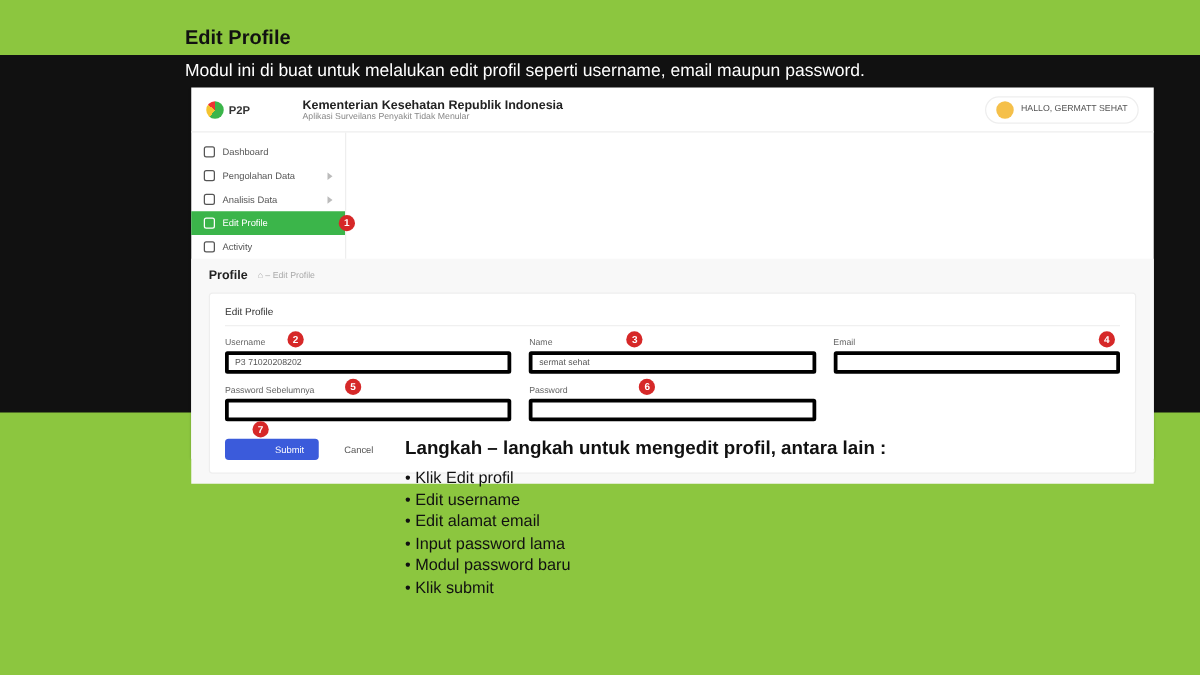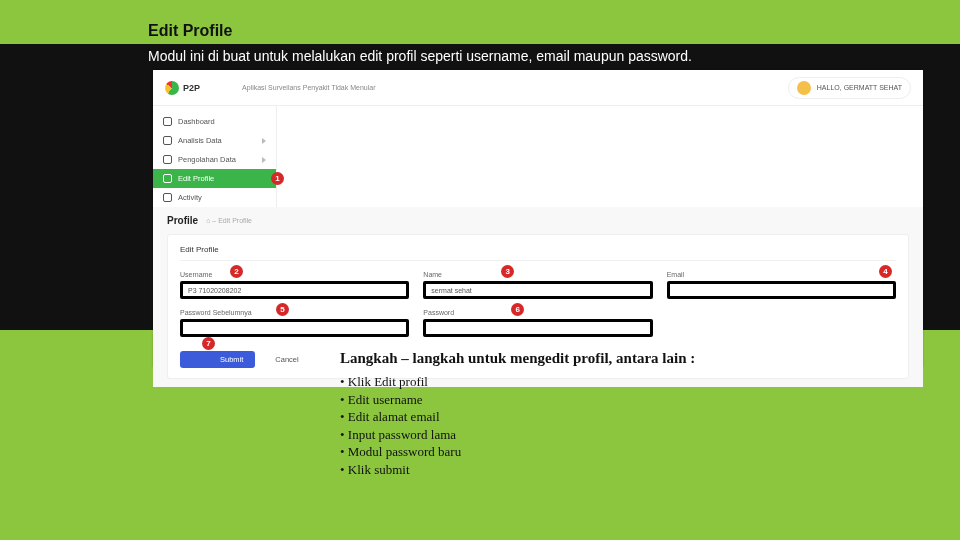--- a/index.html
+++ b/index.html
@@ -155,23 +155,22 @@
     background: #d62828;
     color: #fff;
     border-radius: 50%;
     font-size: 8px;
     display: flex; align-items: center; justify-content: center;
     font-weight: bold;
     z-index: 5;
   }
   .steps-block {
     position: absolute;
-    top: 350px; left: 340px;
+    top: 350px; left: 324px;
     width: 600px;
-    font-family: Liberation Serif, serif;
   }
   .steps-title {
     font-size: 15px; font-weight: bold;
     color: #111;
     margin-bottom: 6px;
   }
   .steps-list { font-size: 13px; color: #111; line-height: 1.35; }
 </style>
 </head>
 <body>
@@ -182,42 +181,43 @@
 <div class="page-subtitle">Modul ini di buat untuk melalukan edit profil seperti username, email maupun password.</div>
 
 <div class="screenshot">
 
   <div class="shot-header">
     <div class="logo-p2p">
       <span class="logo-swoosh"></span>
       <span>P2P</span>
     </div>
     <div class="shot-title-area">
+      <div class="shot-title">Kementerian Kesehatan Republik Indonesia</div>
       <div class="shot-tag">Aplikasi Surveilans Penyakit Tidak Menular</div>
     </div>
     <div class="user-chip">
       <span class="avatar"></span>
       <span>HALLO, GERMATT SEHAT</span>
     </div>
   </div>
 
   <div class="shot-body">
     <div class="sidebar">
       <div class="nav-item">
         <span class="nav-icon"></span>
         <span>Dashboard</span>
       </div>
       <div class="nav-item">
         <span class="nav-icon"></span>
+        <span>Pengolahan Data</span>
+        <span class="chev"></span>
+      </div>
+      <div class="nav-item">
+        <span class="nav-icon"></span>
         <span>Analisis Data</span>
-        <span class="chev"></span>
-      </div>
-      <div class="nav-item">
-        <span class="nav-icon"></span>
-        <span>Pengolahan Data</span>
         <span class="chev"></span>
       </div>
       <div class="nav-item active" style="position:relative;">
         <span class="nav-icon"></span>
         <span>Edit Profile</span>
         <span class="red-dot" style="right:-8px; top:3px;">1</span>
       </div>
       <div class="nav-item">
         <span class="nav-icon"></span>
         <span>Activity</span>

